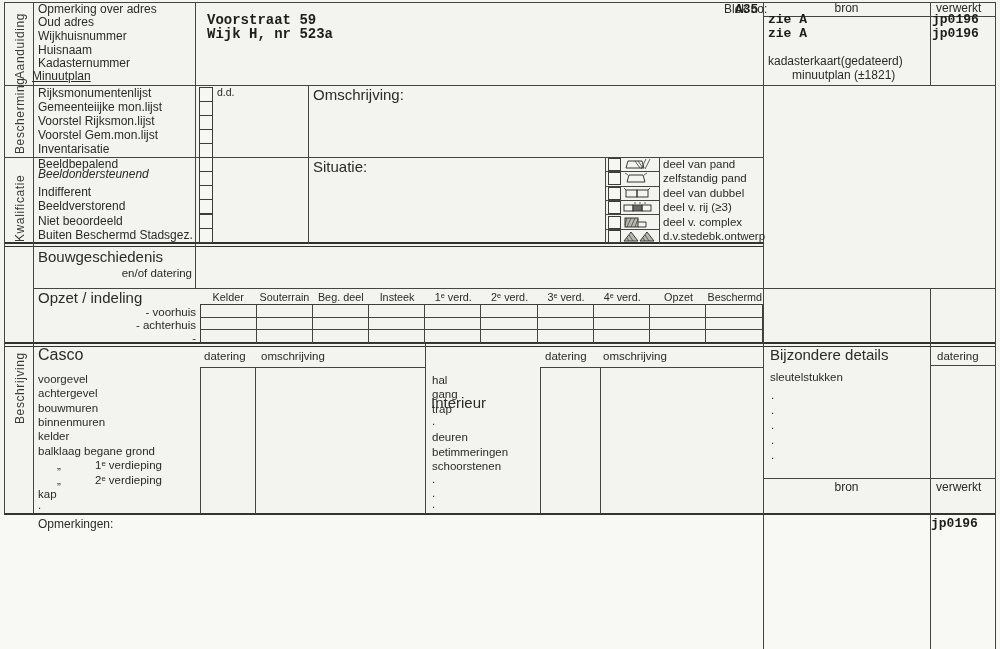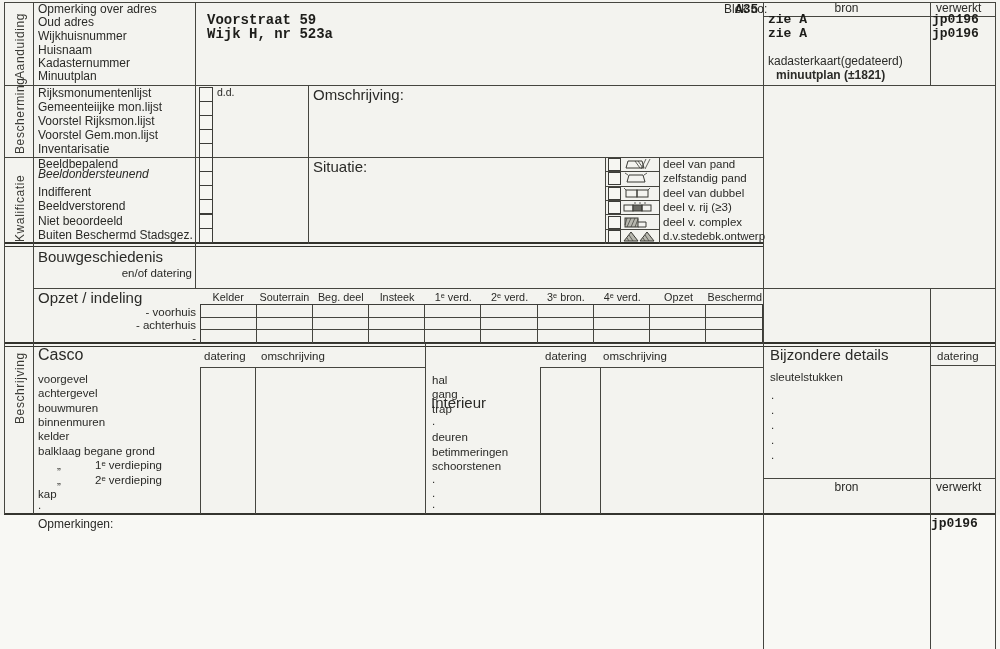--- a/index.html
+++ b/index.html
@@ -78,34 +78,34 @@
   <div class="vlabel" style="left:13px;top:79px;">Aanduiding</div>
   <div class="vlabel" style="left:13px;top:154px;">Bescherming</div>
   <div class="vlabel" style="left:13px;top:242px;">Kwalificatie</div>
   <div class="vlabel" style="left:13px;top:424px;">Beschrijving</div>
 
   <div class="lbl" style="left:38px;top:3px;">Opmerking over adres</div>
   <div class="lbl" style="left:38px;top:16px;">Oud adres</div>
   <div class="lbl" style="left:38px;top:30px;">Wijkhuisnummer</div>
   <div class="lbl" style="left:38px;top:44px;">Huisnaam</div>
   <div class="lbl" style="left:38px;top:57px;">Kadasternummer</div>
-  <div class="lbl" style="left:38px;top:70px;">Minuutplan</div>
+  <div class="lbl" style="left:32px;top:70px;text-decoration:underline;">Minuutplan</div>
   <div class="mono mono14" style="left:207px;top:13px;">Voorstraat 59</div>
   <div class="mono mono14" style="left:207px;top:27px;">Wijk H, nr 523a</div>
   <div class="lbl" style="left:681px;top:3px;margin-left:43px;">Blok no:</div>
   <div class="mono" style="left:735px;top:3px;">A35</div>
 
   <div class="lbl center" style="left:763px;top:2px;width:167px;">bron</div>
   <div class="lbl" style="left:936px;top:2px;">verwerkt</div>
   <div class="mono" style="left:768px;top:13px;">zie A</div>
   <div class="mono" style="left:932px;top:13px;">jp0196</div>
   <div class="mono" style="left:768px;top:27px;">zie A</div>
   <div class="mono" style="left:932px;top:27px;">jp0196</div>
   <div class="lbl" style="left:768px;top:55px;">kadasterkaart(gedateerd)</div>
-  <div class="lbl" style="left:776px;top:69px;font-weight:bold;">minuutplan (±1821)</div>
+  <div class="lbl" style="left:792px;top:69px;">minuutplan (±1821)</div>
 
   <div class="lbl" style="left:38px;top:87px;">Rijksmonumentenlijst</div>
   <div class="lbl" style="left:38px;top:101px;">Gemeenteiijke mon.lijst</div>
   <div class="lbl" style="left:38px;top:115px;">Voorstel Rijksmon.lijst</div>
   <div class="lbl" style="left:38px;top:129px;">Voorstel Gem.mon.lijst</div>
   <div class="lbl" style="left:38px;top:143px;">Inventarisatie</div>
   <div class="cb" style="left:199px;top:87px;"></div>
   <div class="cb" style="left:199px;top:101px;"></div>
   <div class="cb" style="left:199px;top:115px;"></div>
   <div class="cb" style="left:199px;top:129px;"></div>
@@ -178,21 +178,21 @@
   <div class="sm right" style="left:100px;top:306px;width:96px;">- voorhuis</div>
   <div class="sm right" style="left:100px;top:319px;width:96px;">- achterhuis</div>
   <div class="sm right" style="left:100px;top:332px;width:96px;">-</div>
   <div id="opzet-headers">
     <div>Kelder</div>
     <div>Souterrain</div>
     <div>Beg. deel</div>
     <div>Insteek</div>
     <div>1ᵉ verd.</div>
     <div>2ᵉ verd.</div>
-    <div>3ᵉ bron.</div>
+    <div>3ᵉ verd.</div>
     <div>4ᵉ verd.</div>
     <div>Opzet</div>
     <div>Beschermd</div>
   </div>
   <div id="opzet-grid">
     <div></div>
       <div></div>
       <div></div>
       <div></div>
       <div></div>

